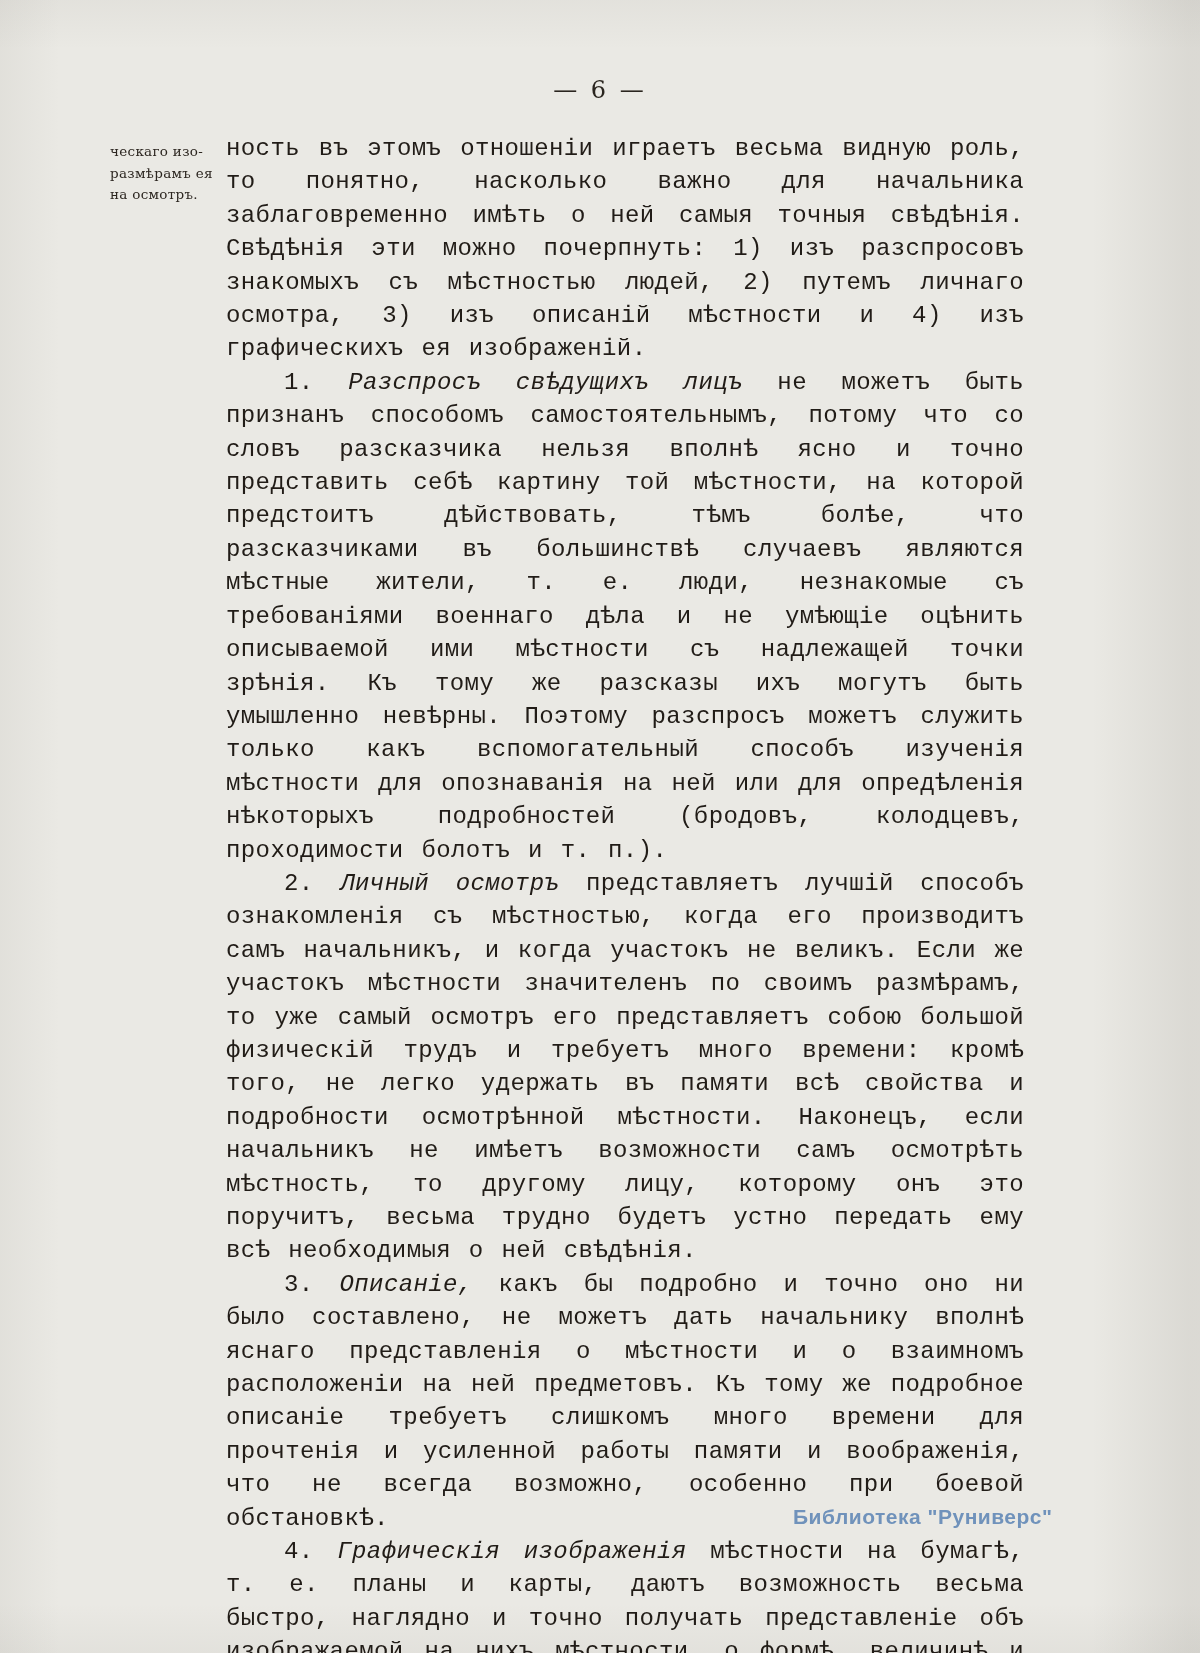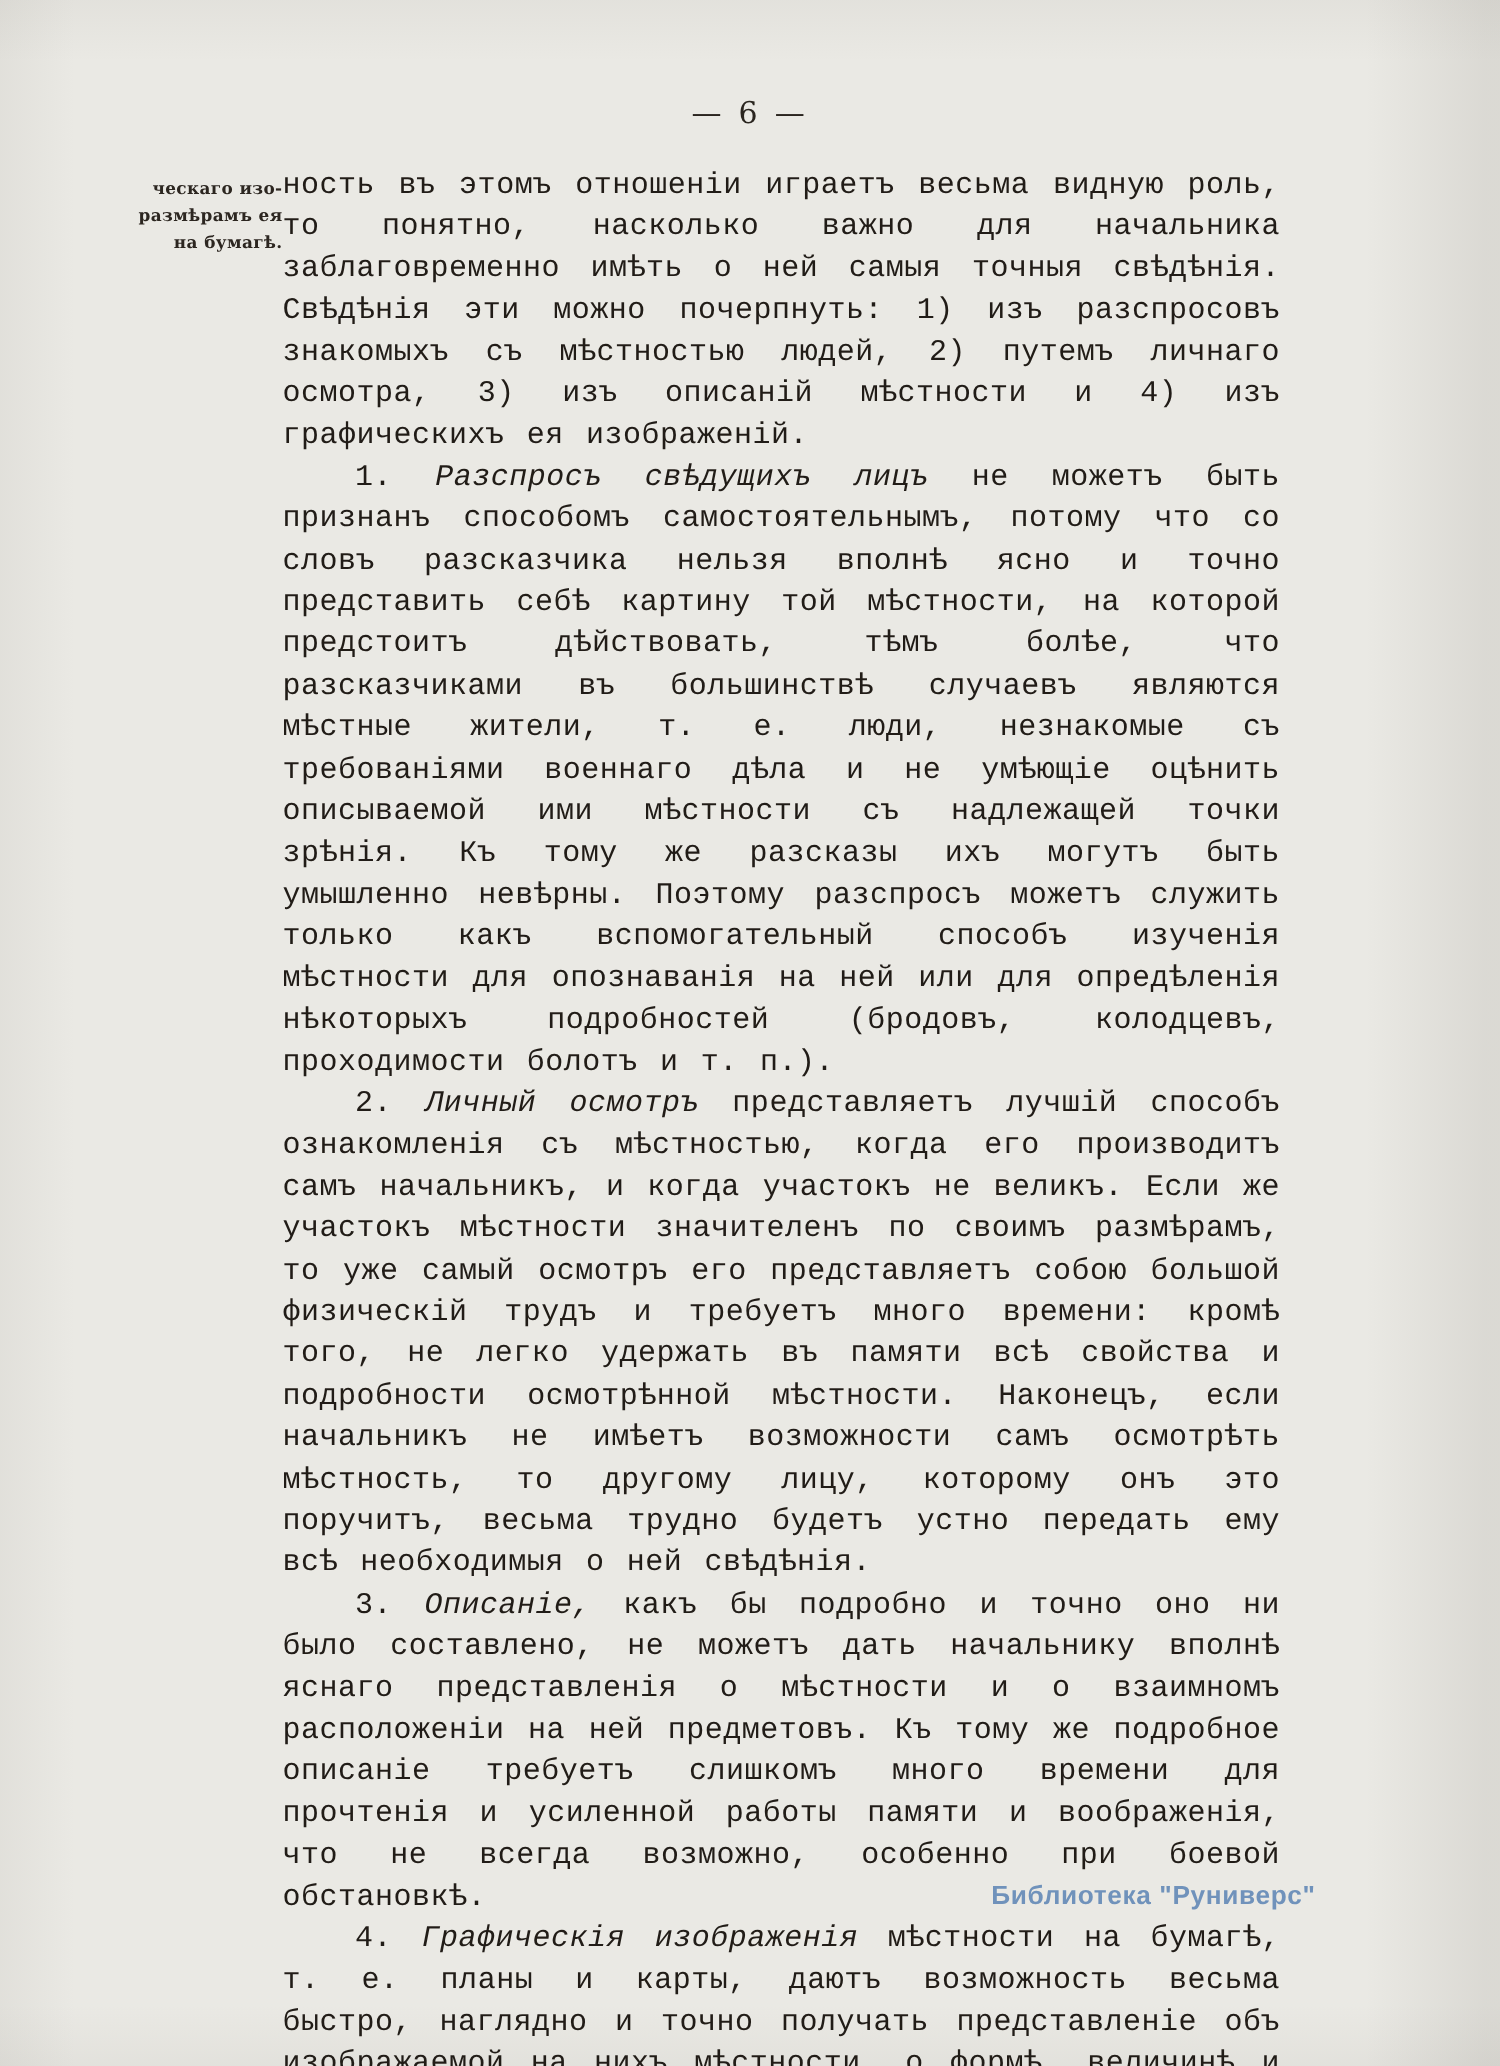--- a/index.html
+++ b/index.html
@@ -31,22 +31,22 @@
     letter-spacing: 3px;
     color: #2a251f;
   }
   .margin-note {
     position: absolute;
     left: 110px;
     top: 141px;
     width: 116px;
     font-size: 13.5px;
     line-height: 21.5px;
-    font-weight: bold;
-    text-align: right;
+    font-weight: normal;
+    text-align: left;
     color: #2c2620;
     letter-spacing: 0.3px;
   }
   .text-block {
     position: absolute;
     left: 226px;
     top: 132px;
     width: 798px;
     font-size: 24px;
     line-height: 33.4px;
@@ -71,21 +71,21 @@
 </head>
 <body>
 
 <div class="paper-shade"></div>
 
 <div class="page-number">— 6 —</div>
 
 <div class="margin-note">
   <div>ческаго изо-</div>
   <div>размѣрамъ ея</div>
-  <div>на бумагѣ.</div>
+  <div>на осмотръ.</div>
 </div>
 
 <div class="text-block">
 
   <p class="para"><span>ность въ этомъ отношеніи играетъ весьма видную роль, то понятно, насколько важно для начальника заблаговременно имѣть о ней самыя точныя свѣдѣнія. Свѣдѣнія эти можно почерпнуть: 1) изъ разспросовъ знакомыхъ съ мѣстностью людей, 2) путемъ личнаго осмотра, 3) изъ описаній мѣстности и 4) изъ графическихъ ея изображеній.</span></p>
 
   <p class="para indent"><span class="num">1. </span><span class="lead">Разспросъ свѣдущихъ лицъ</span><span> не можетъ быть признанъ способомъ самостоятельнымъ, потому что со словъ разсказчика нельзя вполнѣ ясно и точно представить себѣ картину той мѣстности, на которой предстоитъ дѣйствовать, тѣмъ болѣе, что разсказчиками въ большинствѣ случаевъ являются мѣстные жители, т. е. люди, незнакомые съ требованіями военнаго дѣла и не умѣющіе оцѣнить описываемой ими мѣстности съ надлежащей точки зрѣнія. Къ тому же разсказы ихъ могутъ быть умышленно невѣрны. Поэтому разспросъ можетъ служить только какъ вспомогательный способъ изученія мѣстности для опознаванія на ней или для опредѣленія нѣкоторыхъ подробностей (бродовъ, колодцевъ, проходимости болотъ и т. п.).</span></p>
 
   <p class="para indent"><span class="num">2. </span><span class="lead">Личный осмотръ</span><span> представляетъ лучшій способъ ознакомленія съ мѣстностью, когда его производитъ самъ начальникъ, и когда участокъ не великъ. Если же участокъ мѣстности значителенъ по своимъ размѣрамъ, то уже самый осмотръ его представляетъ собою большой физическій трудъ и требуетъ много времени: кромѣ того, не легко удержать въ памяти всѣ свойства и подробности осмотрѣнной мѣстности. Наконецъ, если начальникъ не имѣетъ возможности самъ осмотрѣть мѣстность, то другому лицу, которому онъ это поручитъ, весьма трудно будетъ устно передать ему всѣ необходимыя о ней свѣдѣнія.</span></p>
 

